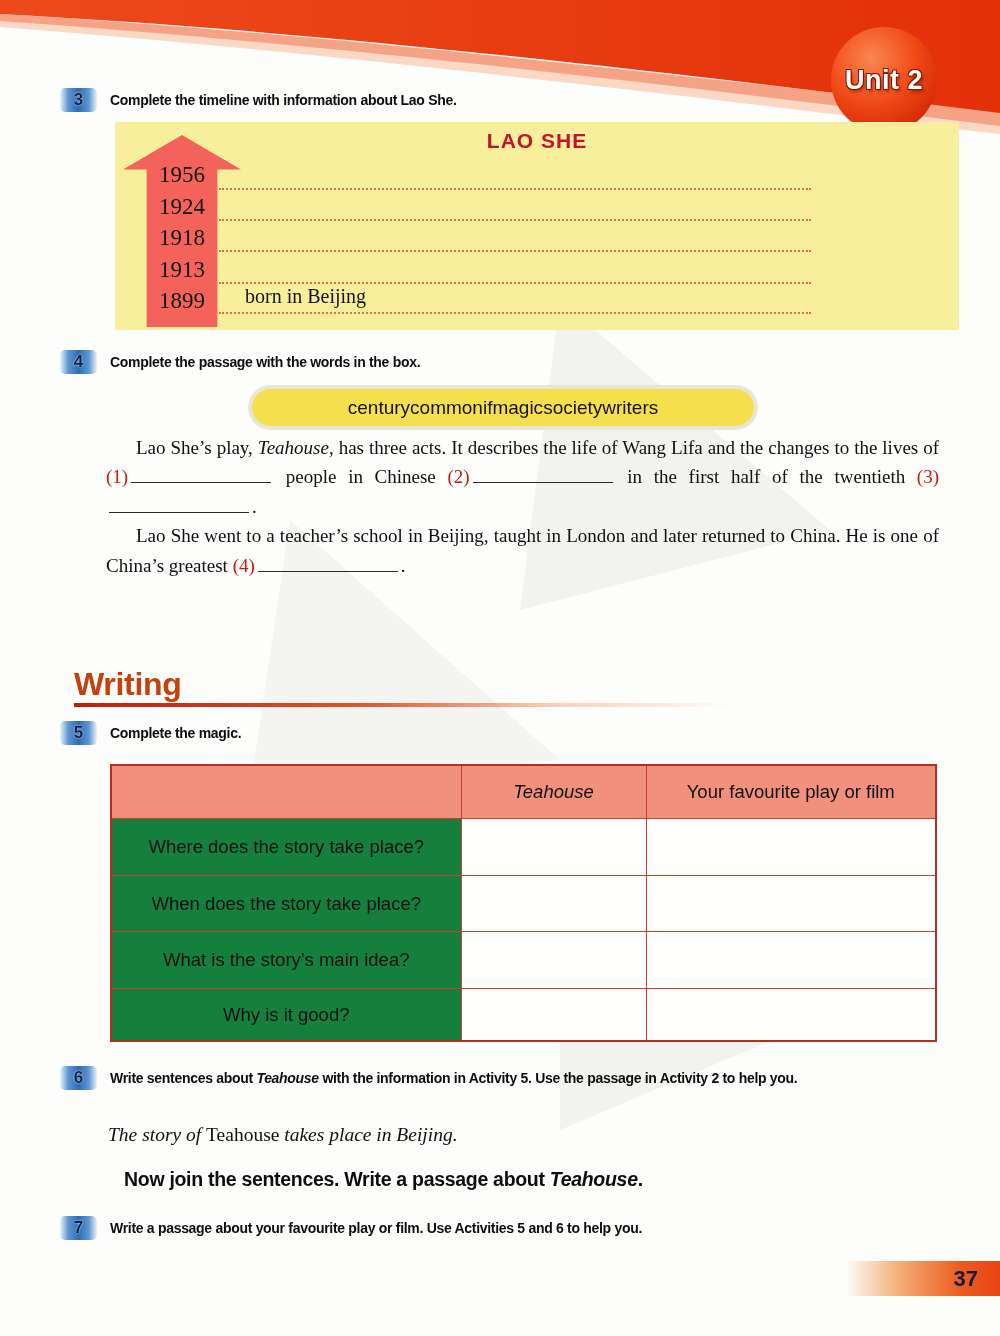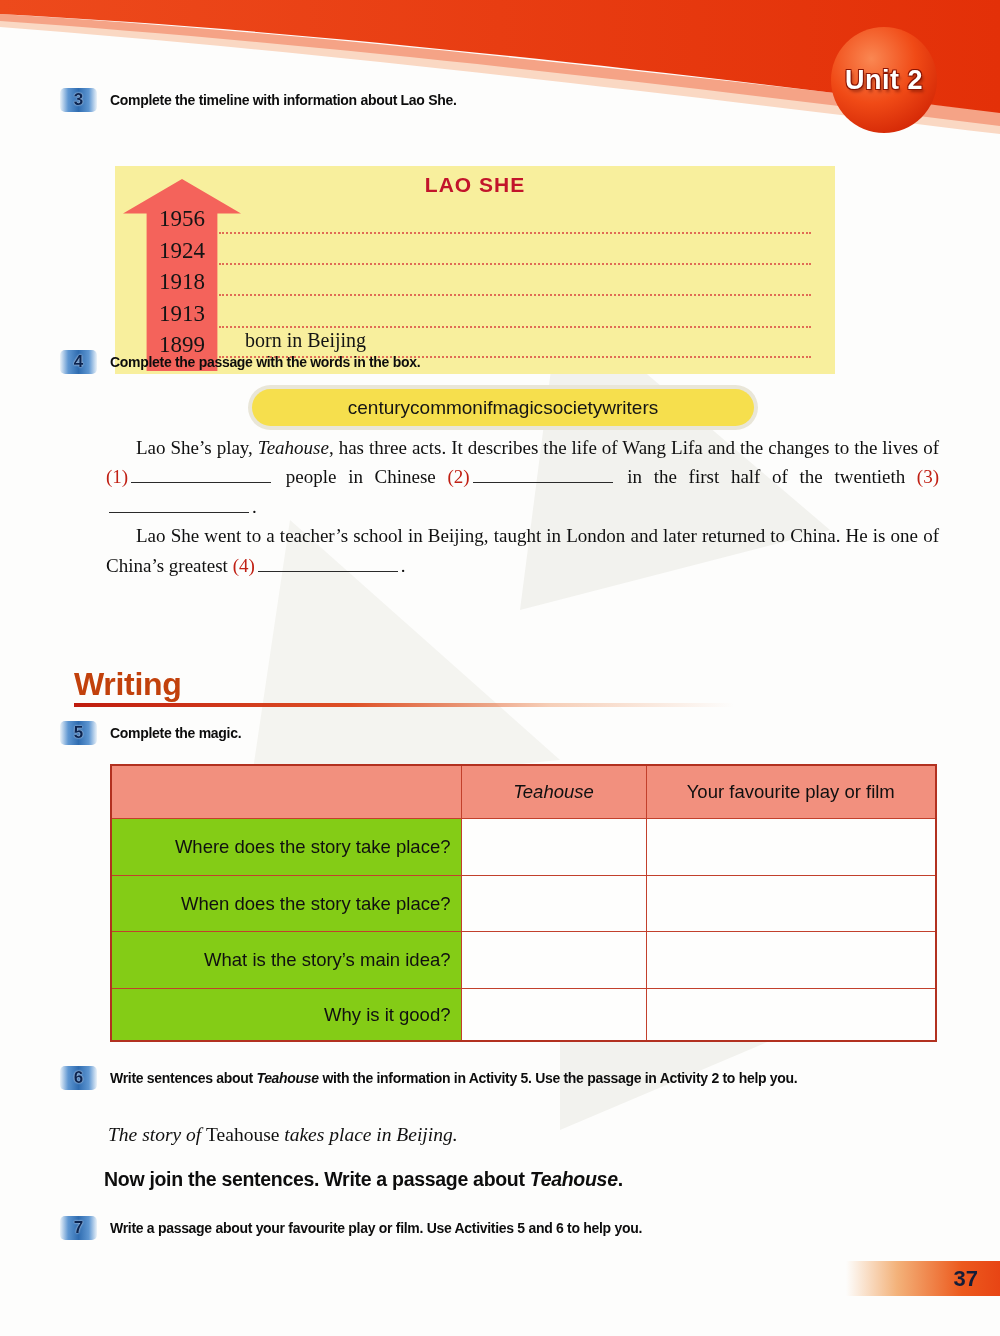--- a/index.html
+++ b/index.html
@@ -26,21 +26,21 @@
       text-shadow:0 0 2px rgba(255,255,255,.95);}
   .act-head h2{margin:0;font-size:14px;line-height:26px;font-weight:bold;color:#0d0d0d;letter-spacing:-.3px;}
   .h3{top:87px;left:60px;width:880px;}
   .h4{top:349px;left:60px;width:880px;}
   .h5{top:720px;left:60px;width:880px;}
   .h6{top:1065px;left:60px;width:878px;}
   .h7{top:1215px;left:60px;width:912px;}
   .bi{font-style:italic;}
 
   
-  .timeline-box{position:absolute;left:115px;top:122px;width:720px;height:208px;background:#f8ef9d;z-index:1;margin-top:44px;}
+  .timeline-box{position:absolute;left:115px;top:122px;width:844px;height:208px;background:#f8ef9d;z-index:1;}
   .tl-title{position:absolute;top:7px;left:0;width:100%;text-align:center;font-weight:bold;
       font-size:21px;color:#c2142b;letter-spacing:1px;}
   .tl-arrow{position:absolute;left:8px;top:13px;width:118px;height:192px;background:#f4635b;
       clip-path:polygon(50% 0,100% 18%,80% 18%,80% 100%,20% 100%,20% 18%,0 18%);}
   .tl-years{position:absolute;left:21px;top:37px;width:92px;text-align:center;
       font-family:"Liberation Serif",serif;font-size:23px;color:#141414;}
   .tl-years div{height:31.5px;line-height:31.5px;}
   .tl-line{position:absolute;left:104px;width:592px;height:0;border-bottom:2px dotted #e06c55;}
   .tl0{top:66px}.tl1{top:97px}.tl2{top:128px}.tl3{top:160px}.tl4{top:190px}
   .tl-born{position:absolute;left:130px;top:163px;font-family:"Liberation Serif",serif;font-size:20px;color:#141414;}
@@ -62,28 +62,28 @@
   .writing-head{position:absolute;left:74px;top:666px;font-size:32px;font-weight:bold;color:#c2410c;
       letter-spacing:-.3px;z-index:1;}
   .writing-rule{position:absolute;left:74px;top:703px;width:660px;height:4px;
       background:linear-gradient(90deg,#bf1c0e,#de5026 42%,rgba(238,150,100,.45) 72%,rgba(255,255,255,0));z-index:1;}
 
   
   .w-table{position:absolute;left:110px;top:764px;border-collapse:collapse;table-layout:fixed;
       font-size:18.5px;color:#101010;z-index:1;border:2px solid #b23120;}
   .w-table td{border:1px solid #c2402c;padding:0 10px;}
   .hcell{background:#f2907e;height:52px;text-align:center;}
-  .qcell{background:#84cc16;text-align:right;}
+  .qcell{background:#15803d;text-align:center;}
   .acell{background:#fefefd;}
   .r1 td{height:56px}.r2 td{height:55px}.r3 td{height:56px}.r4 td{height:51px}
 
   
   .example{position:absolute;left:108px;top:1124px;font-family:"Liberation Serif",serif;font-size:19.5px;
       color:#101010;z-index:1;}
-  .joinline{position:absolute;left:104px;top:1168px;font-size:19.5px;font-weight:bold;color:#0d0d0d;
+  .joinline{position:absolute;left:124px;top:1168px;font-size:19.5px;font-weight:bold;color:#0d0d0d;
       letter-spacing:-.3px;z-index:1;}
 
   
   .page-bar{position:absolute;left:846px;top:1261px;width:154px;height:35px;z-index:1;
       background:linear-gradient(90deg,rgba(255,255,255,0),#f3b27a 30%,#ec5a1e 68%,#e63c10);
       display:flex;align-items:center;justify-content:flex-end;padding-right:16px;}
   .page-bar span{font-weight:bold;font-size:22px;color:#141d38;margin-right:22px;}
 </style>
 </head>
 <body>

